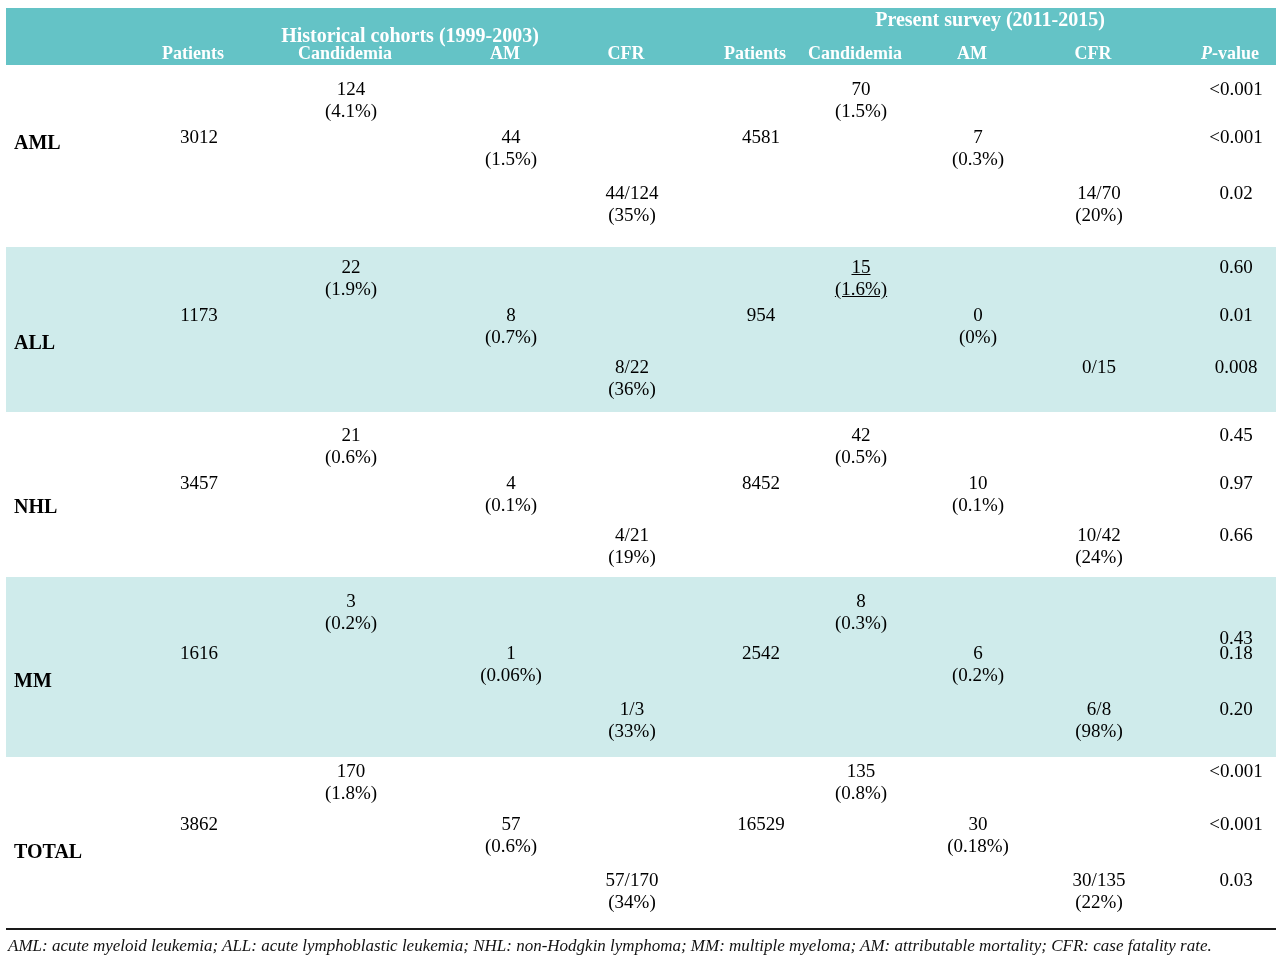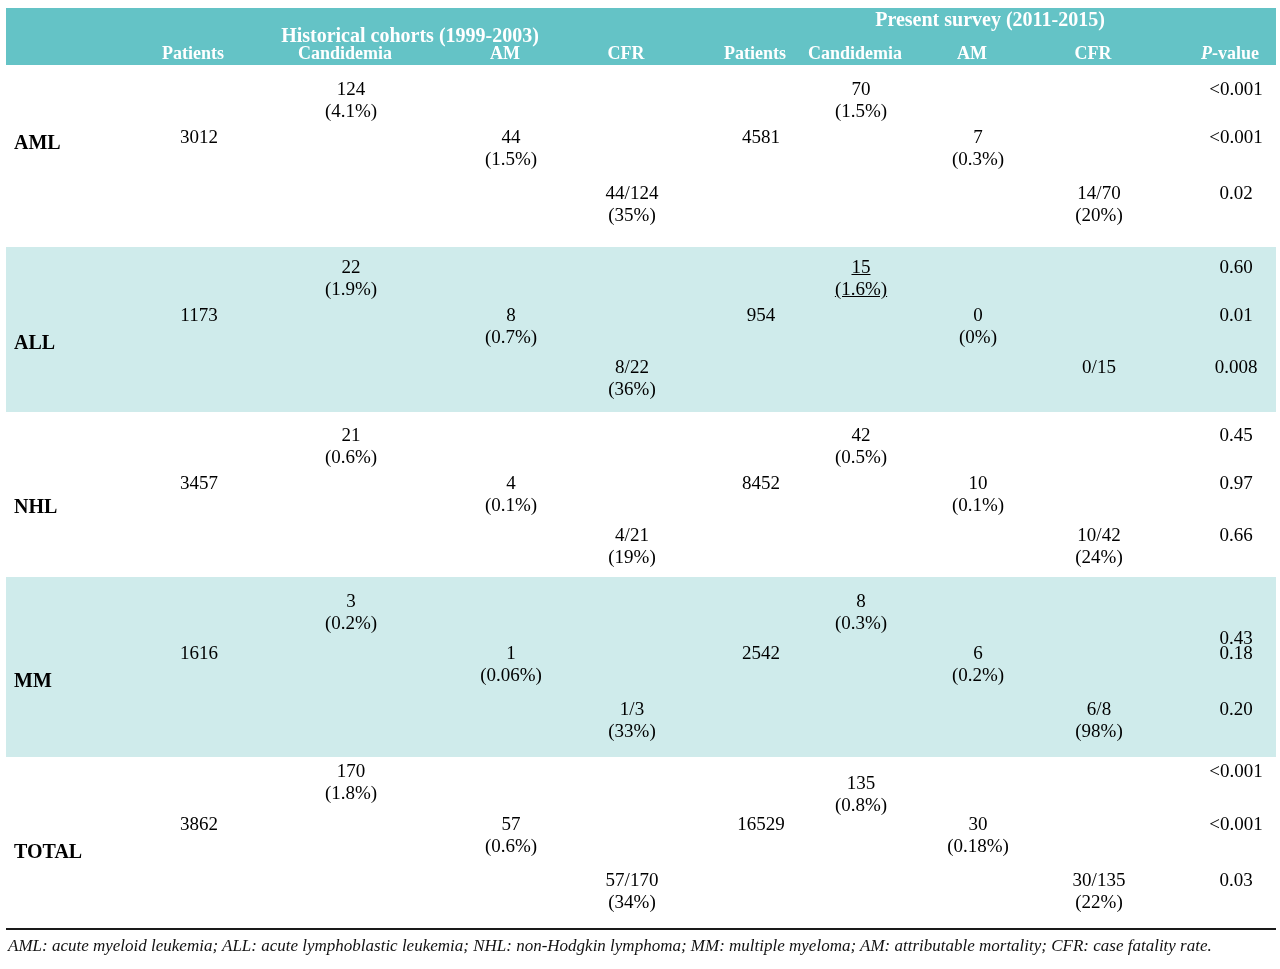--- a/index.html
+++ b/index.html
@@ -299,21 +299,21 @@
         <div class="cell" style="left: 193px; top: 56px;">
           <span class="sub">3862</span>
         </div>
         <div class="cell" style="left: 755px; top: 56px;">
           <span class="sub">16529</span>
         </div>
         <div class="cell" style="left: 345px; top: 3px;">
           <span class="sub">170</span>
           <span class="sub">(1.8%)</span>
         </div>
-        <div class="cell" style="left: 855px; top: 15px;">
+        <div class="cell" style="left: 855px; top: 3px;">
           <span class="sub">135</span>
           <span class="sub">(0.8%)</span>
         </div>
         <div class="cell" style="left: 1230px; top: 3px;">
           <span class="sub">&lt;0.001</span>
         </div>
         <div class="cell" style="left: 505px; top: 56px; font-family: Liberation Serif, serif;">
           <span class="sub">57</span>
           <span class="sub">(0.6%)</span>
         </div>

